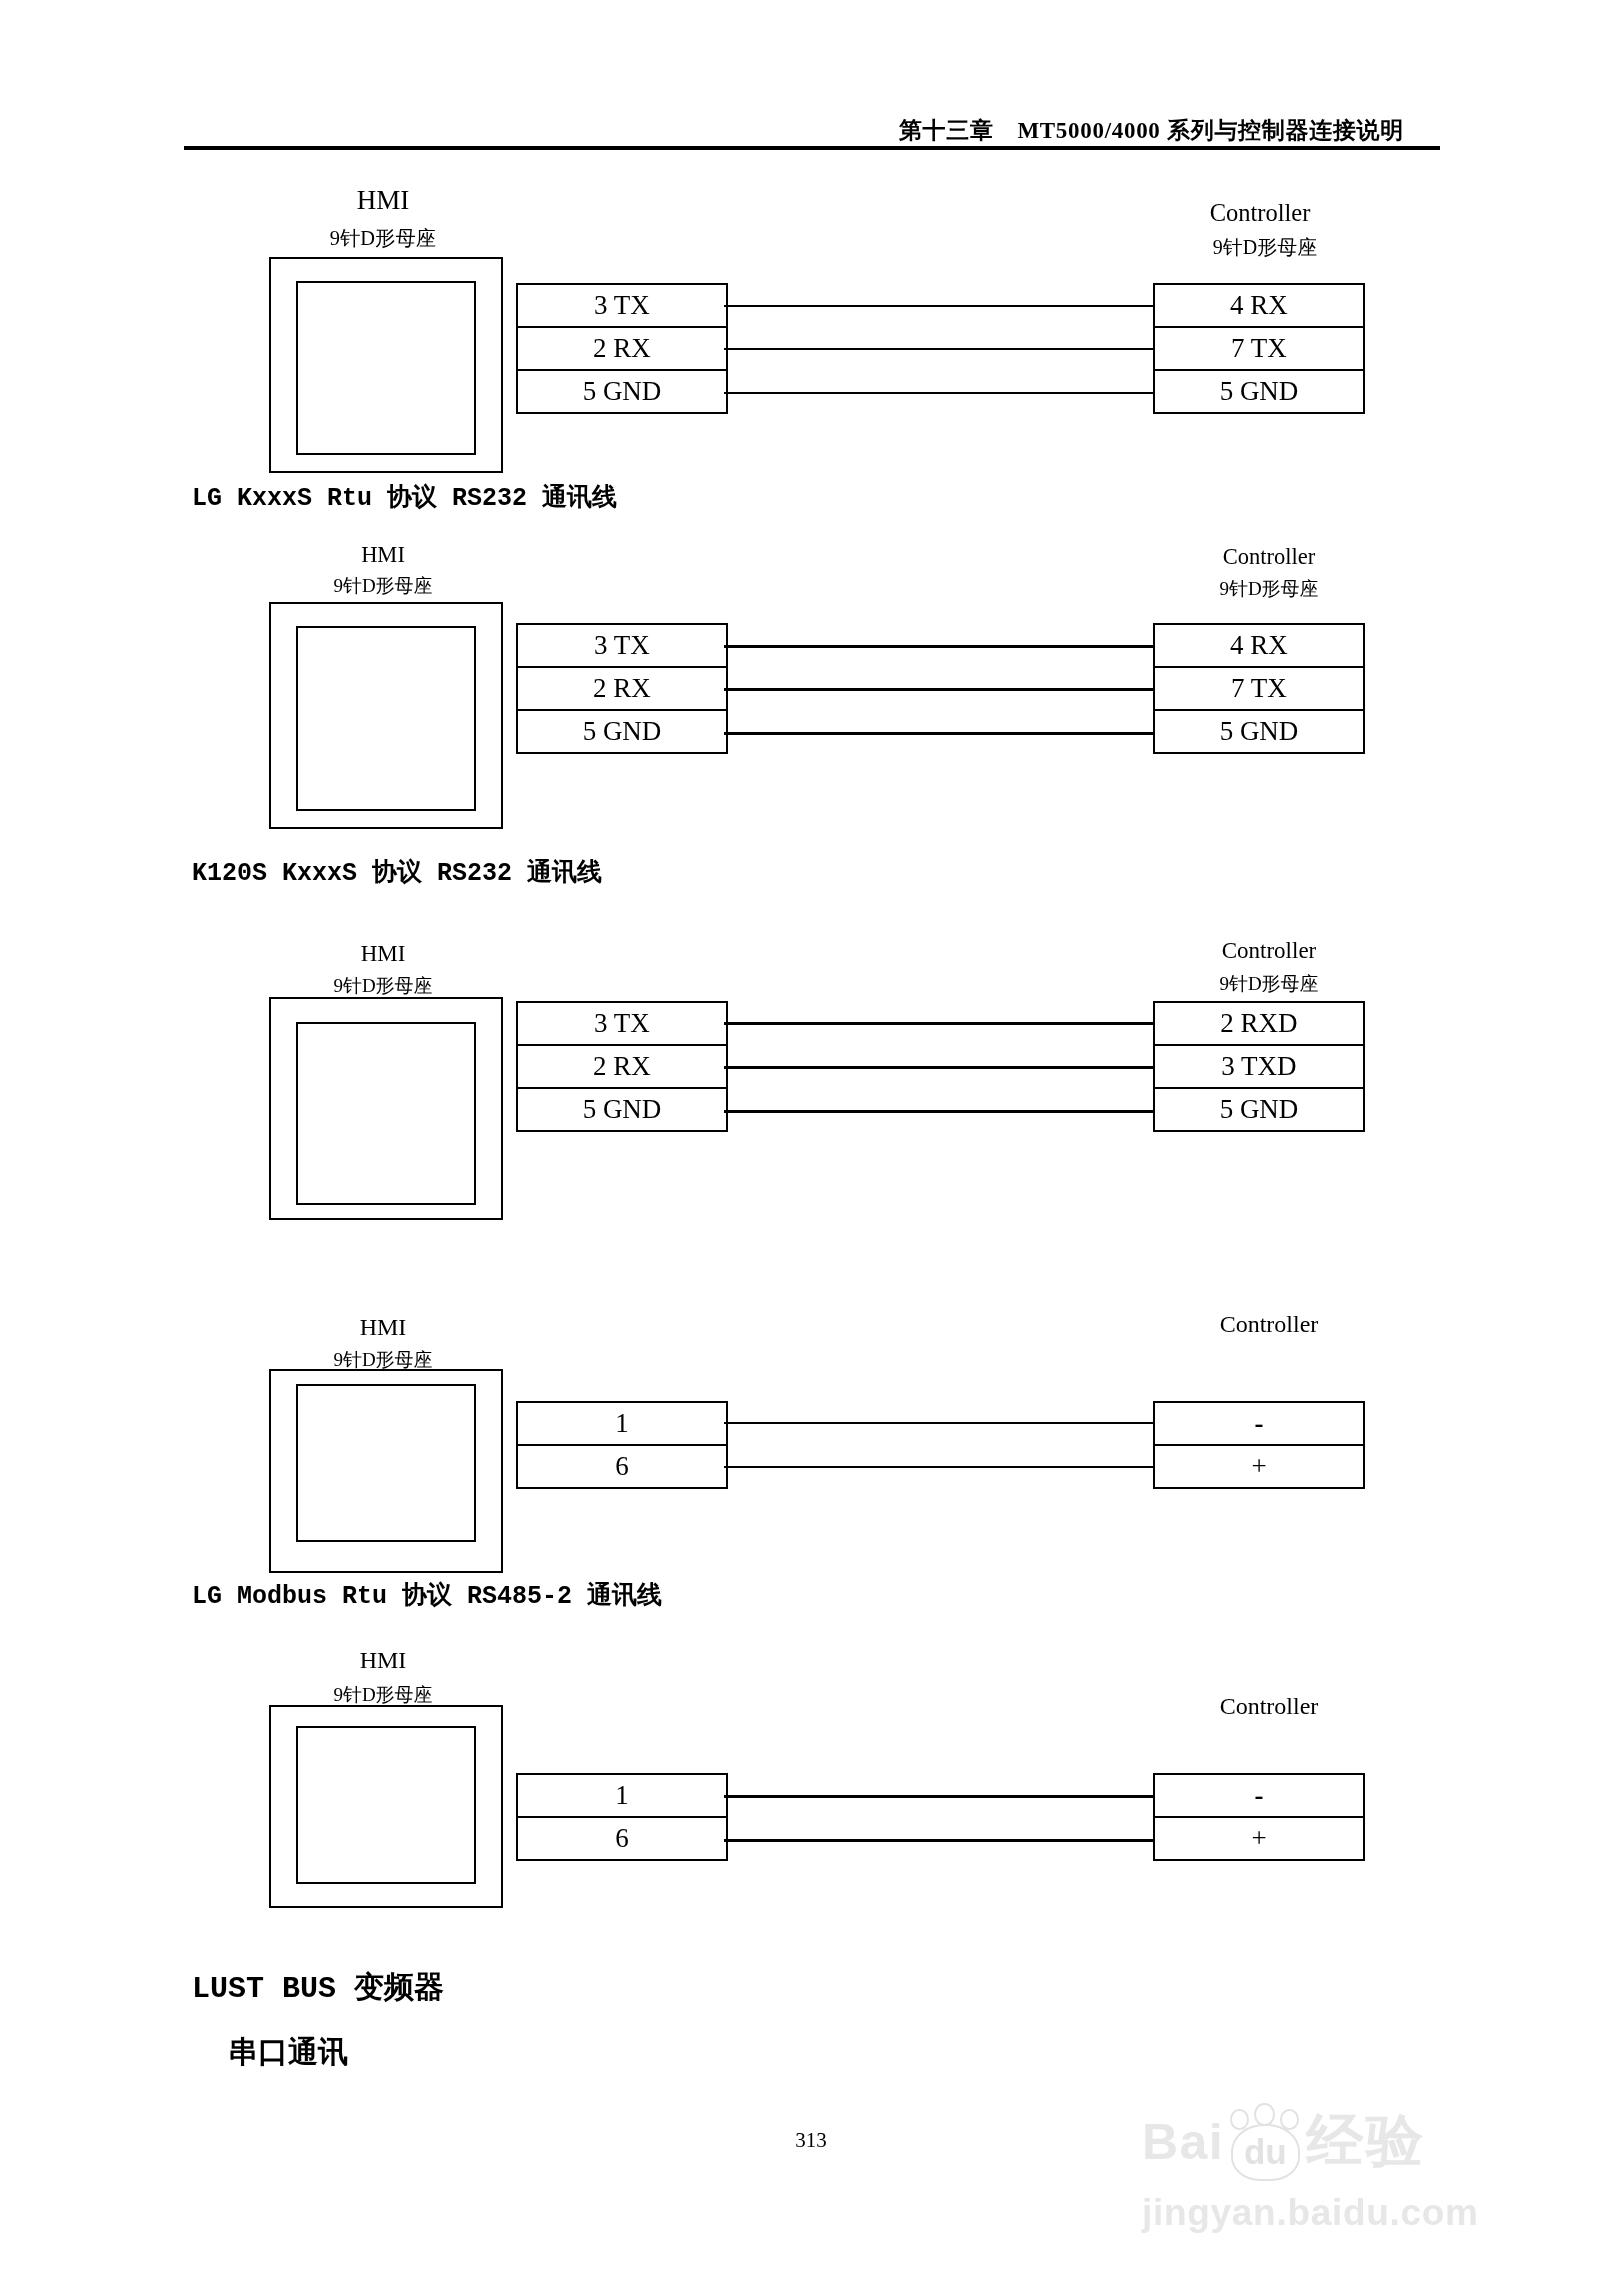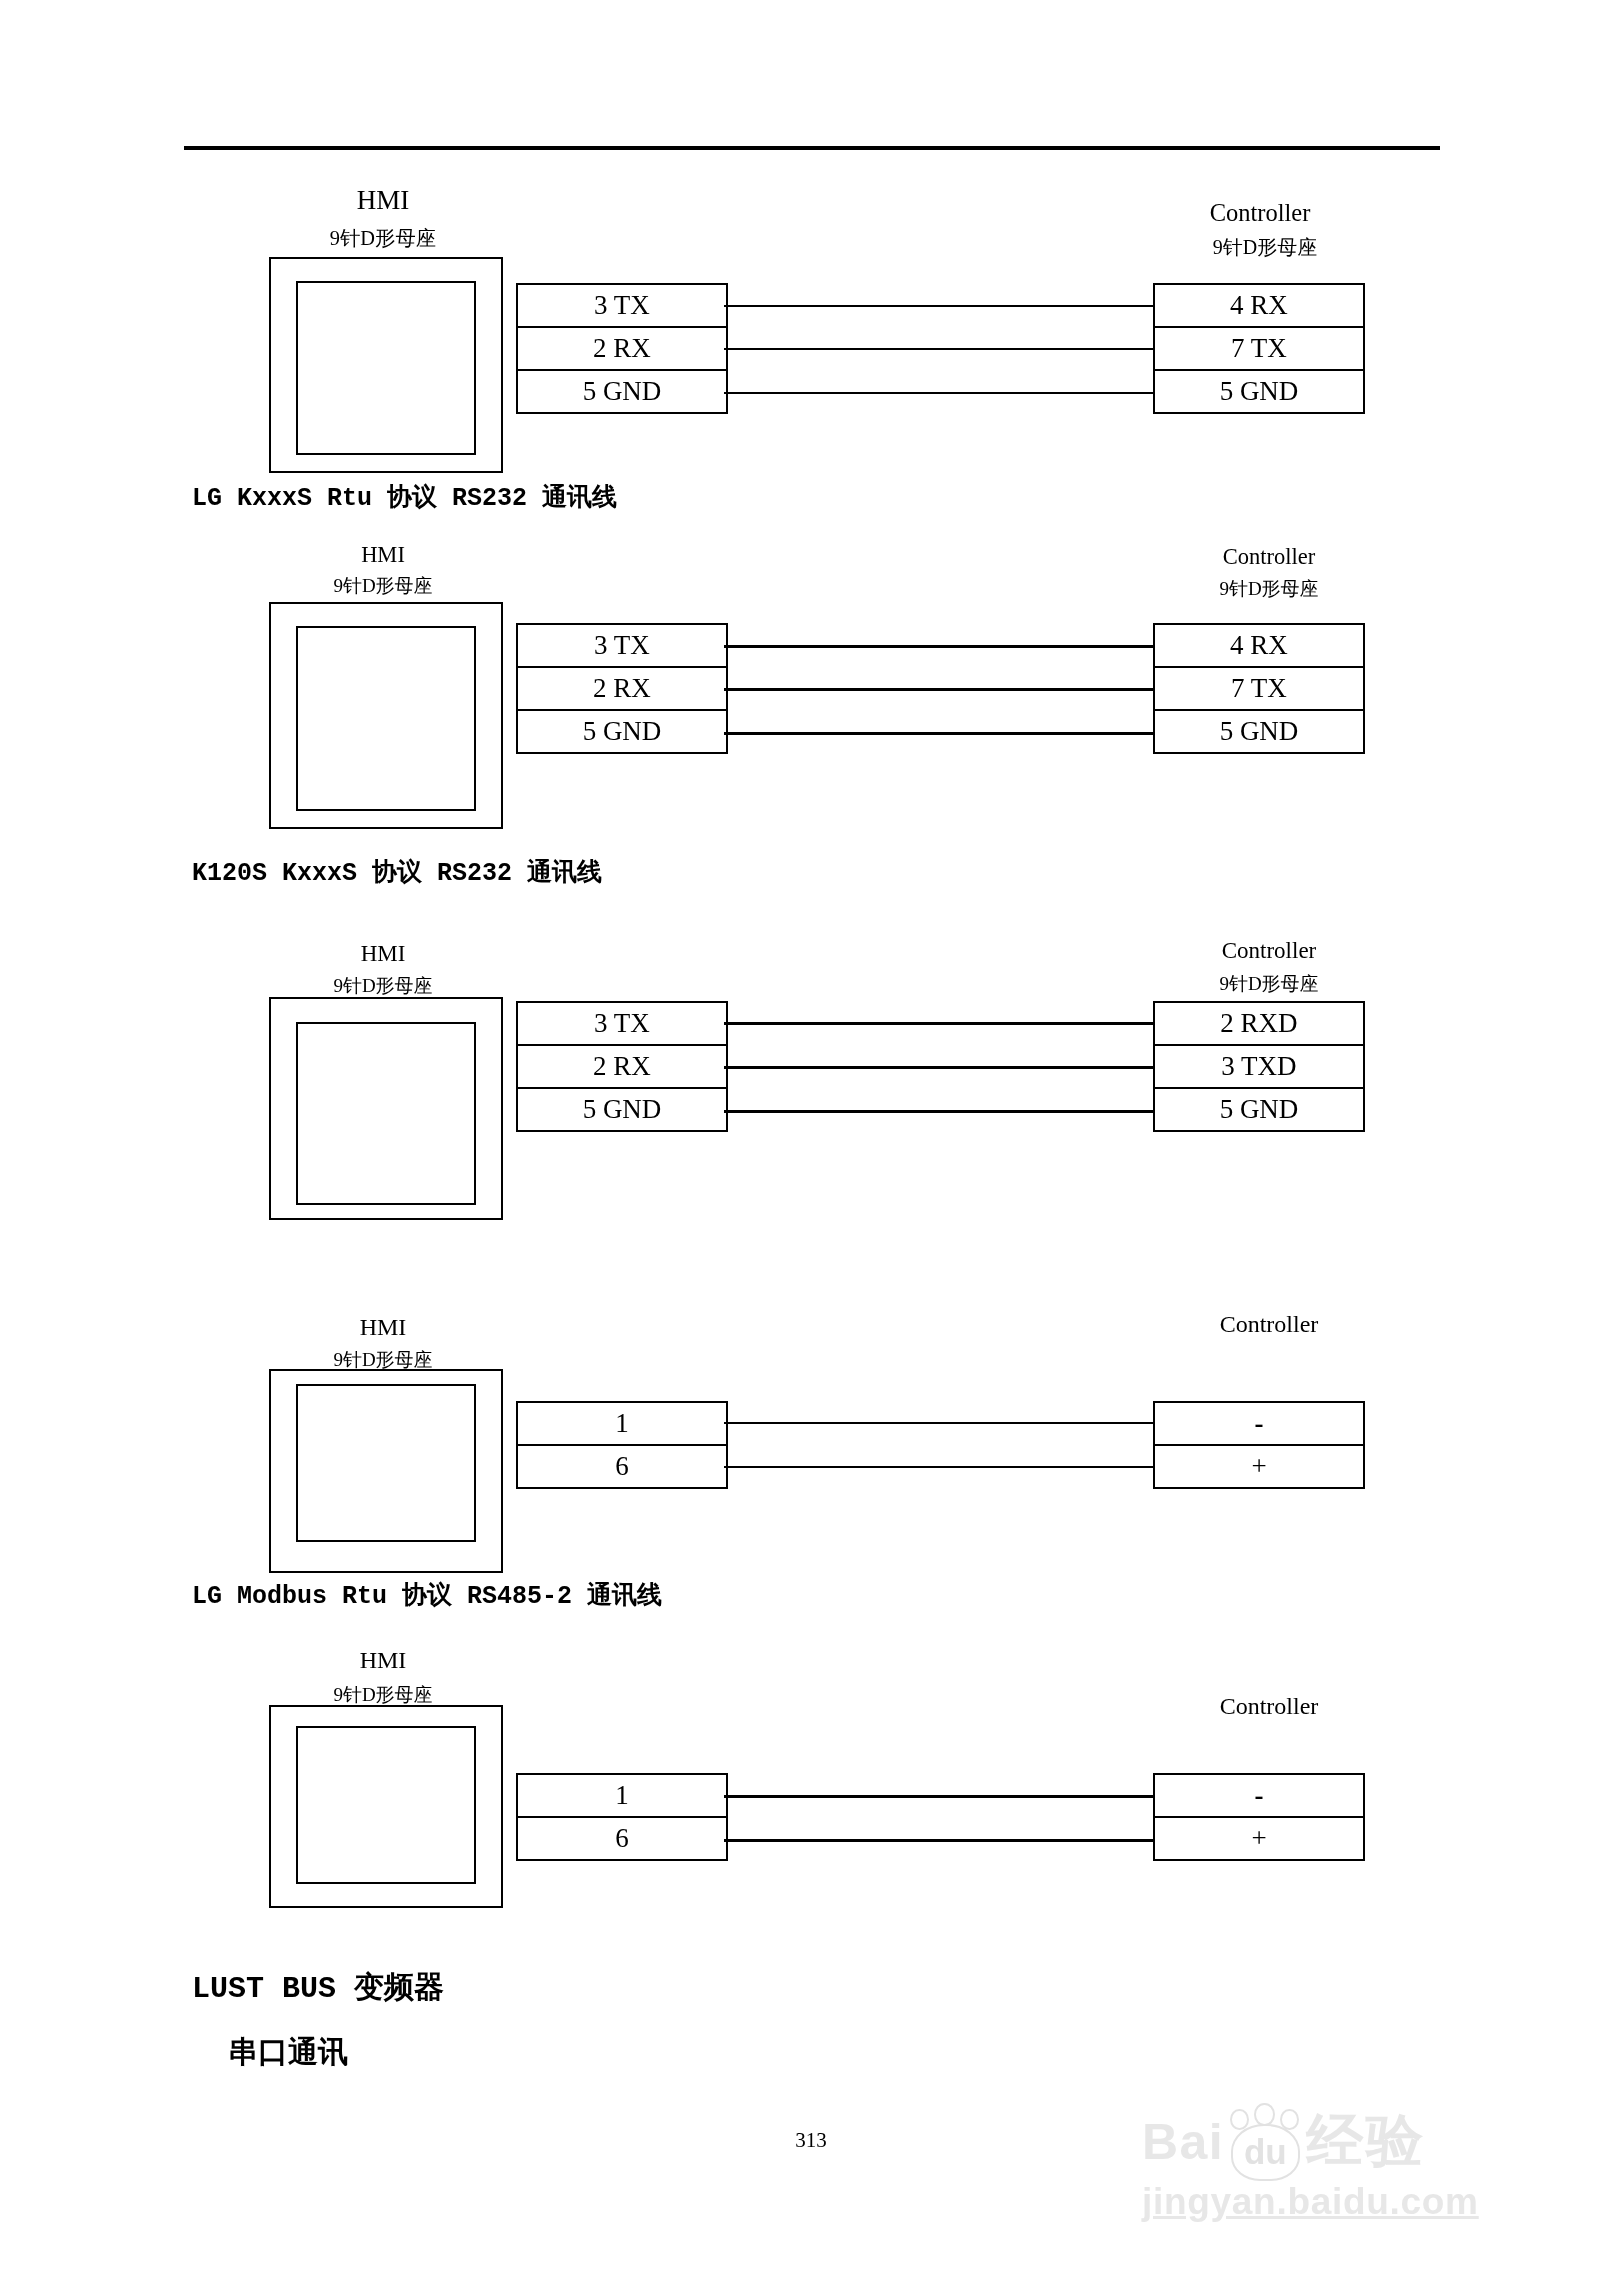--- a/index.html
+++ b/index.html
@@ -58,27 +58,28 @@
   .paw .pad {
     position:absolute; left:2.7px; top:19px; width:65px; height:53px;
     border:2.7px solid #e2e2e2; border-radius:48% 48% 42% 42%;
     display:flex; align-items:center; justify-content:center;
     font-size:35px; color:#e2e2e2; background:#fff;
   }
   .paw .toe { position:absolute; border:2.7px solid #e2e2e2; border-radius:50%; background:#fff; }
   .toe.t1 { left:1.4px;  top:4.1px;  width:15px; height:17.7px; }
   .toe.t2 { left:26px; top:-1.4px; width:16.4px; height:19px; }
   .toe.t3 { left:52px; top:4.1px;  width:15px; height:17.7px; }
-  .wm-line2 { font-size:37px; letter-spacing:0.7px; margin-top:1px;text-decoration:underline; }
+  .wm-line2 { font-size:37px; letter-spacing:0.7px; margin-top:12px; }
 </style>
 </head>
 <body>
 
 <div class="page">
 
+  <div class="abs chapter-title">第十三章　MT5000/4000 系列与控制器连接说明</div>
   <div class="abs header-rule"></div>
 
   <div>
     <div class="abs ctr dev-label" style="left:383px; top:185px; font-size:27px;">HMI</div>
     <div class="abs ctr dev-label" style="left:383px; top:224px; font-size:20.4px;">9针D形母座</div>
     <div class="abs outline-box" style="left:269px; top:257px; width:230px; height:212px;"></div>
     <div class="abs inner-box" style="left:296px; top:281px; width:176px; height:170px;"></div>
     <div class="abs pins" style="left:516px; top:283px;">
       <div class="row">3 TX</div>
       <div class="row">2 RX</div>

